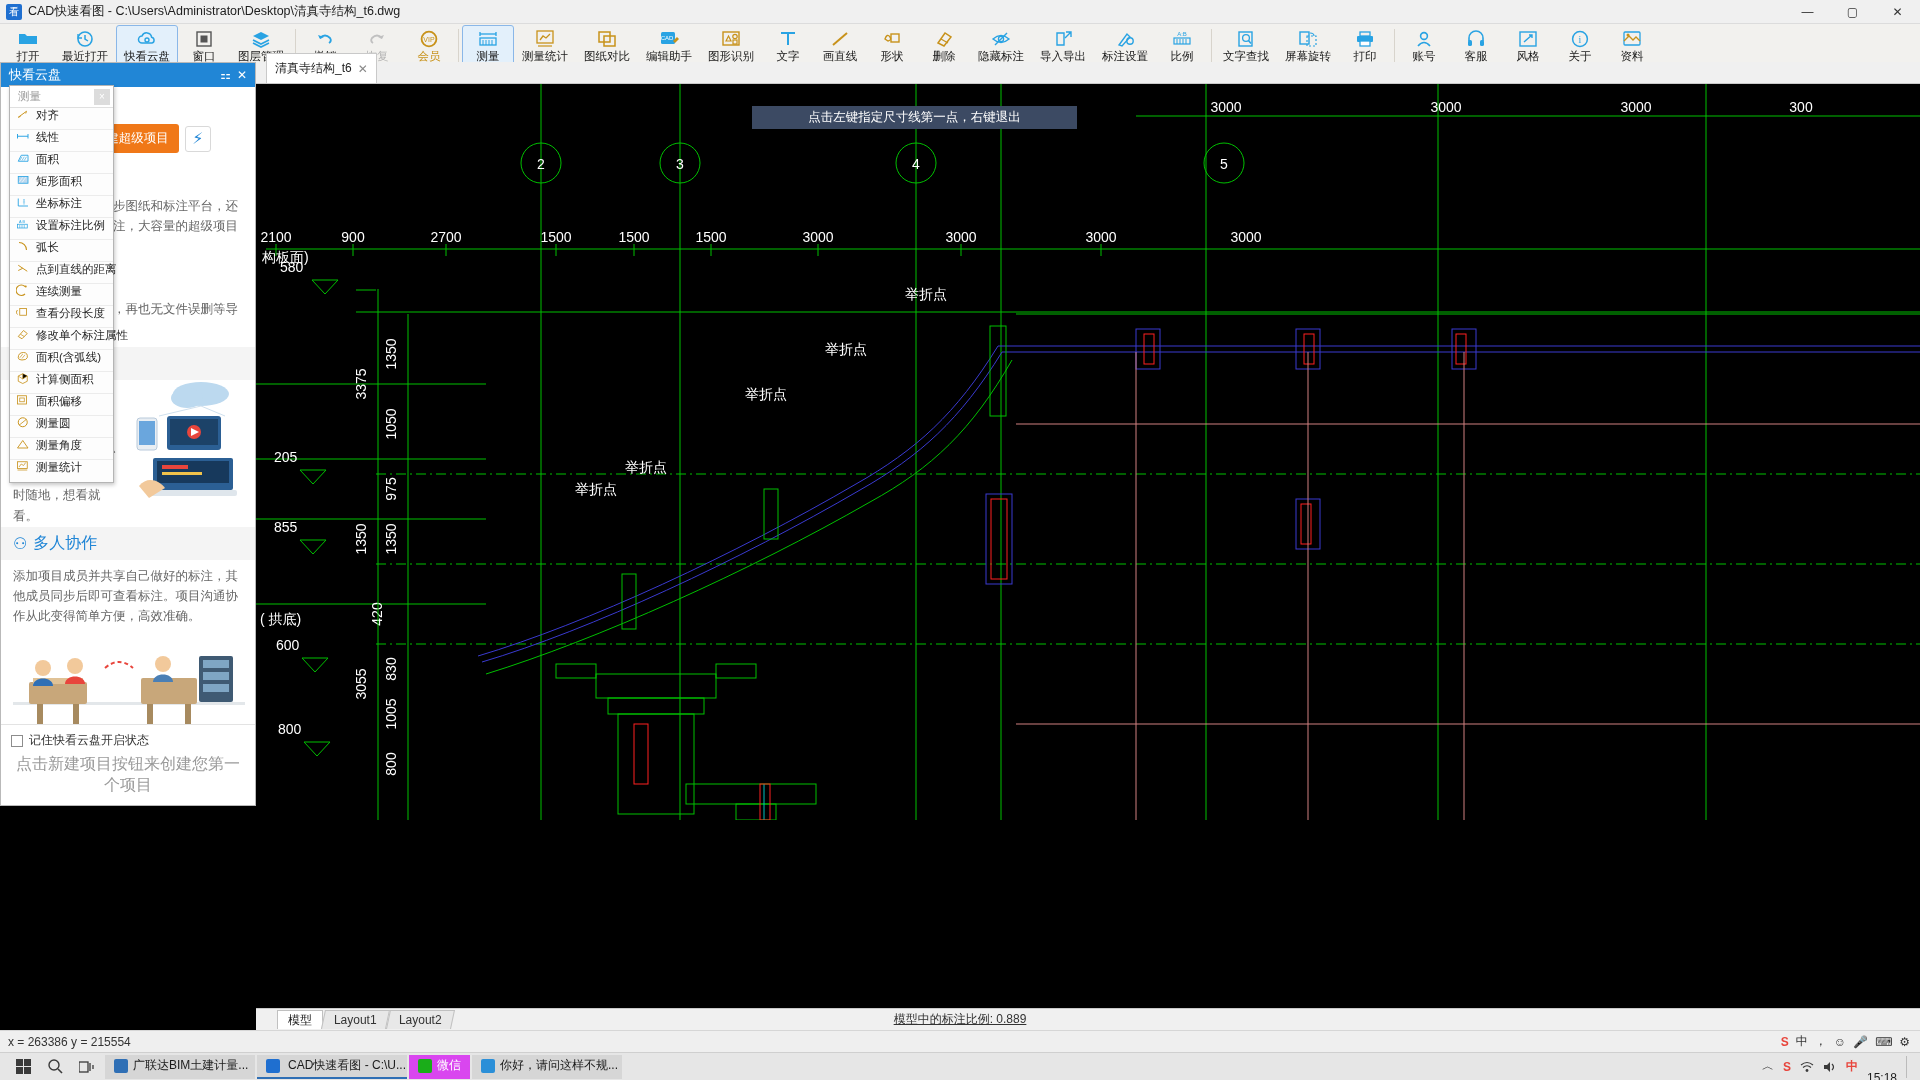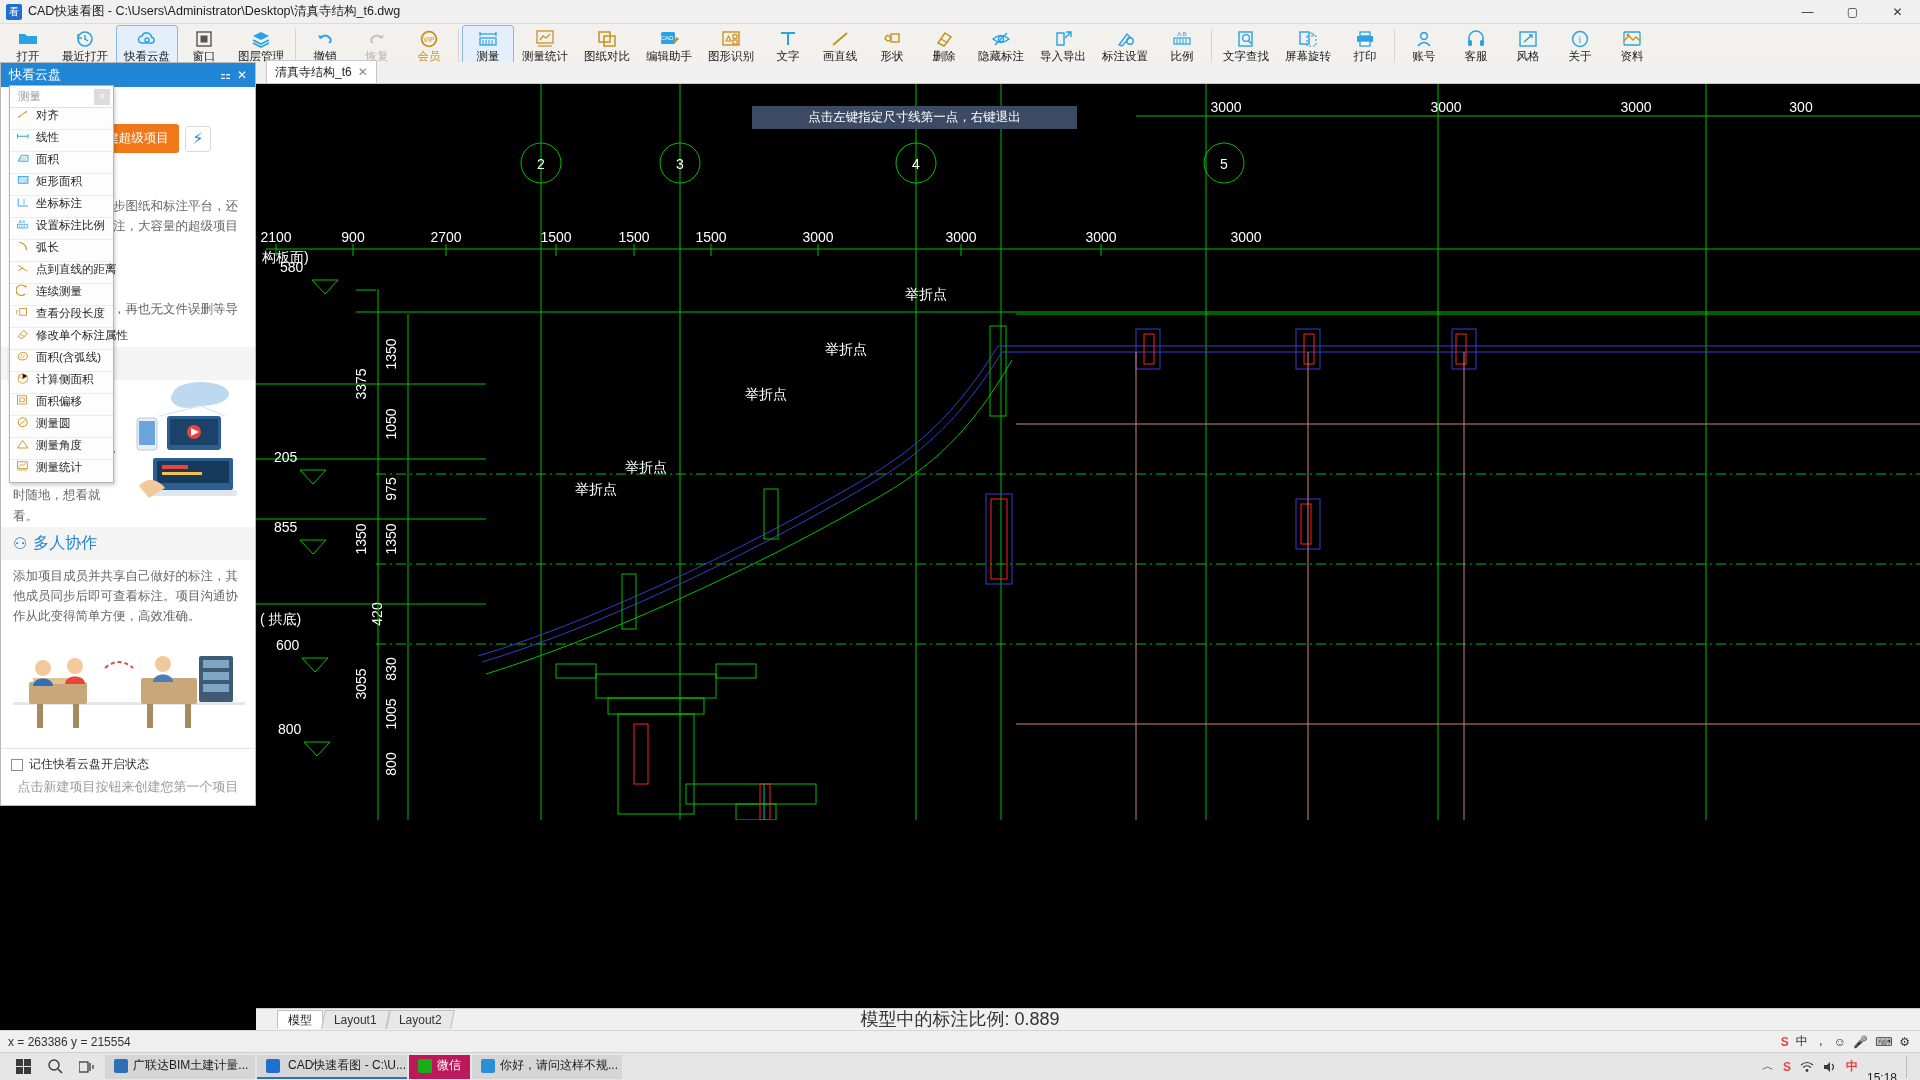--- a/index.html
+++ b/index.html
@@ -89,21 +89,21 @@
              display: flex; align-items: center; gap: 6px; }
   .cp-illus { height: 96px; margin: 4px 12px 10px 12px; position: relative; }
   .cp-split { display: flex; gap: 8px; padding: 0 12px; }
   .cp-split .txt { flex: 0 0 108px; font-size: 12.5px; color: #666; line-height: 21px; }
   .cp-split .pic { flex: 1 1 auto; position: relative; height: 120px; }
   .cp-foot {
     flex: 0 0 auto; border-top: 1px solid #e3e3e3; padding: 7px 10px 9px 10px; background: #fff;
   }
   .cp-foot .chk { display: flex; align-items: center; gap: 6px; font-size: 12px; color: #333; }
   .cp-foot .box { width: 12px; height: 12px; border: 1px solid #8d8d8d; background: #fff; }
-  .cp-foot .hint { font-size: 13px; color: #9a9a9a; text-align: center; margin-top: 5px; }
+  .cp-foot .hint { font-size: 16px; color: #9a9a9a; text-align: center; margin-top: 5px; }
 
   
   .menu {
     position: absolute; left: 9px; top: 85px; width: 105px;
     background: #fdfdfd; border: 1px solid #b5b5b5; z-index: 60;
     box-shadow: 1px 2px 4px rgba(0,0,0,.22);
   }
   .menu-head {
     height: 22px; display: flex; align-items: center; padding: 0 3px 0 8px;
     border-bottom: 1px solid #e0e0e0; background: #fff;
@@ -121,21 +121,21 @@
   .mi .mic { width: 15px; height: 14px; flex: 0 0 15px; display: flex; align-items: center; justify-content: center; }
   .mi .mlb { font-size: 11.5px; color: #262626; white-space: nowrap; }
 
   
   .docarea { position: absolute; left: 256px; top: 62px; right: 0; bottom: 72px; background: #fff; }
   .tabbar {
     height: 22px; background: #f0f0f0; border-bottom: 1px solid #c9c9c9;
     display: flex; align-items: flex-end; padding-left: 10px;
   }
   .dtab {
-    height: 23px; background: #fff; border: 1px solid #c9c9c9; border-bottom: none;
+    height: 30px; background: #fff; border: 1px solid #c9c9c9; border-bottom: none;
     display: flex; align-items: center; gap: 6px; padding: 0 8px; font-size: 12px; color: #222; margin-top: 26px;
   }
   .dtab .cx { color: #888; font-size: 12px; }
   .canvas-wrap { position: absolute; left: 0; right: 0; top: 22px; bottom: 0; background: #000; overflow: hidden; }
   .canvas-wrap svg { position: absolute; inset: 0; }
 
   .hint-bar {
     position: absolute; left: 496px; top: 22px; width: 325px; height: 23px;
     background: #3c4a63; color: #fff; font-size: 12.5px;
     display: flex; align-items: center; justify-content: center; z-index: 5;
@@ -148,21 +148,21 @@
   }
   .ltab {
     font-size: 12px; color: #222; padding: 2px 10px; background: #fff;
     border: 1px solid #c0c0c0; border-bottom: none; height: 19px; display: flex; align-items: center;
   }
   .ltab.inactive { background: #e8e8e8; color: #333; }
   .ltab.skew { transform: skewX(-12deg); }
   .ltab.skew span { display: inline-block; transform: skewX(12deg); }
   .scaletext {
     position: absolute; left: 50%; transform: translateX(-50%); bottom: 50px;
-    height: 22px; line-height: 22px; font-size: 18px; color: #333;
+    height: 22px; line-height: 22px; font-size: 12px; color: #333; text-decoration: underline;
   }
   .statusbar {
     position: absolute; left: 0; right: 0; bottom: 28px; height: 22px;
     background: #efefef; border-top: 1px solid #d6d6d6; display: flex; align-items: center;
     padding-left: 8px; font-size: 12px; color: #333;
   }
   .tray { margin-left: auto; display: flex; align-items: center; gap: 7px; padding-right: 10px; }
   .tray .g { font-size: 12px; color: #333; }
 
   
@@ -170,21 +170,21 @@
     position: absolute; left: 0; right: 0; bottom: 0; height: 28px; background: #e6e6e6;
     display: flex; align-items: center; border-top: 1px solid #cfcfcf;
   }
   .tb-left { display: flex; align-items: center; gap: 2px; padding-left: 8px; }
   .tb-sq { width: 30px; height: 28px; display: flex; align-items: center; justify-content: center; }
   .tb-app {
     height: 24px; display: flex; align-items: center; gap: 5px; padding: 0 9px; margin: 0 1px;
     font-size: 12px; color: #1b1b1b; background: #d6d6d6; border-bottom: 2px solid transparent;
     white-space: nowrap; max-width: 150px; overflow: hidden;
   }
-  .tb-app.wechat { background: #be185d; color: #fff; }
+  .tb-app.wechat { background: #d946ef; color: #fff; }
   .tb-app .sqic { width: 14px; height: 14px; border-radius: 2px; flex: 0 0 14px; }
   .tb-right { margin-left: auto; display: flex; align-items: center; gap: 9px; padding-right: 8px; font-size: 12px; color: #1b1b1b; }
   .tb-clock { text-align: right; line-height: 12px; font-size: 12px; margin-top: 22px; }
 </style>
 </head>
 <body>
 
 <div id="app">
 
   <div class="titlebar">

